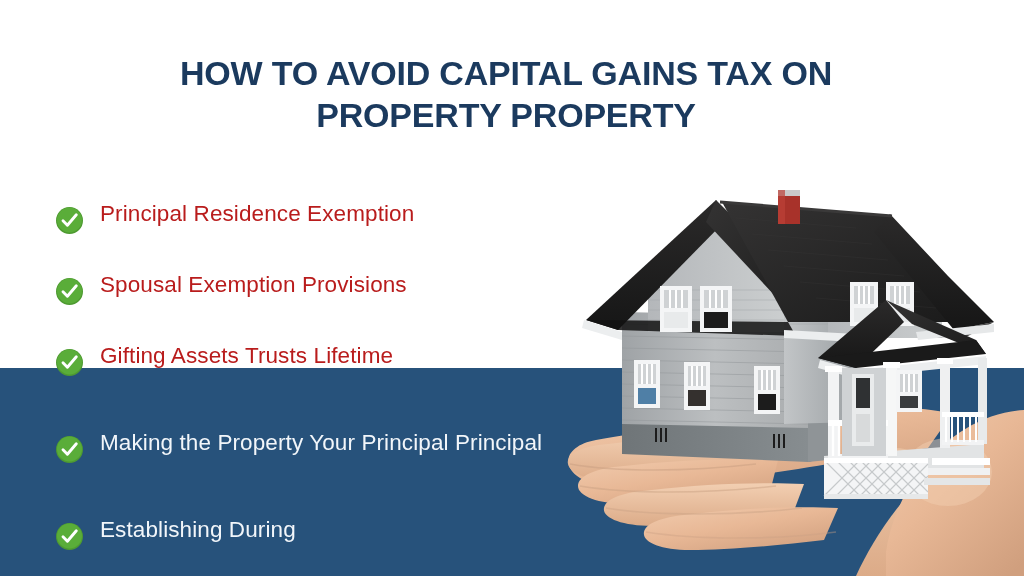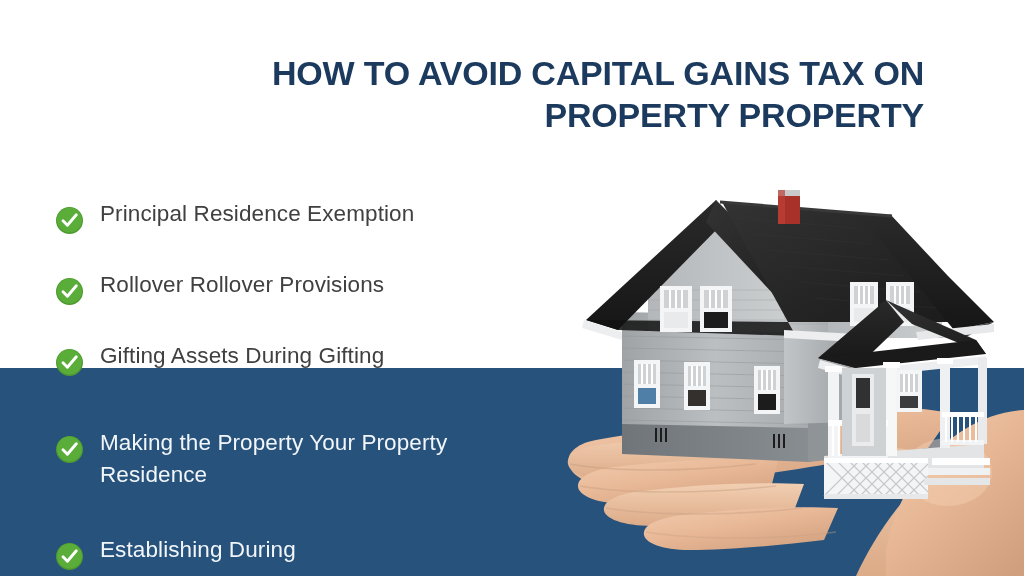--- a/index.html
+++ b/index.html
@@ -30,24 +30,24 @@
     position: absolute;
     left: 0; top: 368px;
     width: 1024px;
     height: 208px;
     background: #27527b;
   }
 
   
   .title {
     position: absolute;
-    left: 64px;
+    left: 76px;
     top: 52px;
     width: 860px;
-    text-align: right;
+    text-align: center;
     color: #1b3a5e;
     font-size: 34px;
     font-weight: bold;
     line-height: 42px;
     letter-spacing: -0.2px;
   }
   .title-line { display: block; }
 
   
   .checklist {
@@ -72,21 +72,21 @@
     height: 27px;
     margin-top: 9px;
     margin-right: 17px;
   }
   .check-icon svg { display: block; }
 
   .check-label {
     flex: 1 1 auto;
     font-size: 22.5px;
     line-height: 32px;
-    color: #404040;
+    color: #b91c1c;
     letter-spacing: 0.1px;
   }
   .on-blue .check-label { color: #f2f6fa; }
 
   
   .photo {
     position: absolute;
     left: 556px;
     top: 172px;
     width: 468px;
@@ -434,43 +434,43 @@
     </div>
 
     <div class="check-item">
       <span class="check-icon">
         <svg width="27" height="27" viewBox="0 0 27 27" xmlns="http://www.w3.org/2000/svg">
           <circle cx="13.5" cy="13.5" r="13.5" fill="#4e9a31"></circle>
           <circle cx="13.5" cy="13" r="12.5" fill="#5aad39"></circle>
           <path d="M7 13.8 L11.4 18.2 L20.3 7.8" fill="none" stroke="#ffffff" stroke-width="2.9" stroke-linecap="round" stroke-linejoin="round"></path>
         </svg>
       </span>
-      <span class="check-label">Rollover Rollover Provisions</span>
+      <span class="check-label">Spousal Exemption Provisions</span>
     </div>
 
     <div class="check-item gap-tall">
       <span class="check-icon">
         <svg width="27" height="27" viewBox="0 0 27 27" xmlns="http://www.w3.org/2000/svg">
           <circle cx="13.5" cy="13.5" r="13.5" fill="#4e9a31"></circle>
           <circle cx="13.5" cy="13" r="12.5" fill="#5aad39"></circle>
           <path d="M7 13.8 L11.4 18.2 L20.3 7.8" fill="none" stroke="#ffffff" stroke-width="2.9" stroke-linecap="round" stroke-linejoin="round"></path>
         </svg>
       </span>
-      <span class="check-label">Gifting Assets During Gifting</span>
+      <span class="check-label">Gifting Assets Trusts Lifetime</span>
     </div>
 
     <div class="check-item gap-tall on-blue">
       <span class="check-icon">
         <svg width="27" height="27" viewBox="0 0 27 27" xmlns="http://www.w3.org/2000/svg">
           <circle cx="13.5" cy="13.5" r="13.5" fill="#4e9a31"></circle>
           <circle cx="13.5" cy="13" r="12.5" fill="#5aad39"></circle>
           <path d="M7 13.8 L11.4 18.2 L20.3 7.8" fill="none" stroke="#ffffff" stroke-width="2.9" stroke-linecap="round" stroke-linejoin="round"></path>
         </svg>
       </span>
-      <span class="check-label">Making the Property Your Property Residence</span>
+      <span class="check-label">Making the Property Your Principal Principal</span>
     </div>
 
     <div class="check-item on-blue">
       <span class="check-icon">
         <svg width="27" height="27" viewBox="0 0 27 27" xmlns="http://www.w3.org/2000/svg">
           <circle cx="13.5" cy="13.5" r="13.5" fill="#4e9a31"></circle>
           <circle cx="13.5" cy="13" r="12.5" fill="#5aad39"></circle>
           <path d="M7 13.8 L11.4 18.2 L20.3 7.8" fill="none" stroke="#ffffff" stroke-width="2.9" stroke-linecap="round" stroke-linejoin="round"></path>
         </svg>
       </span>

